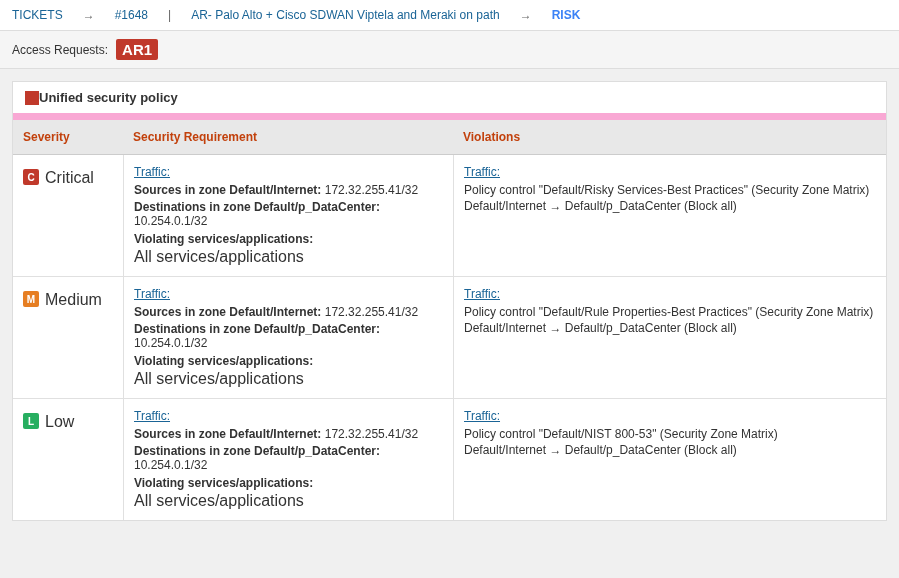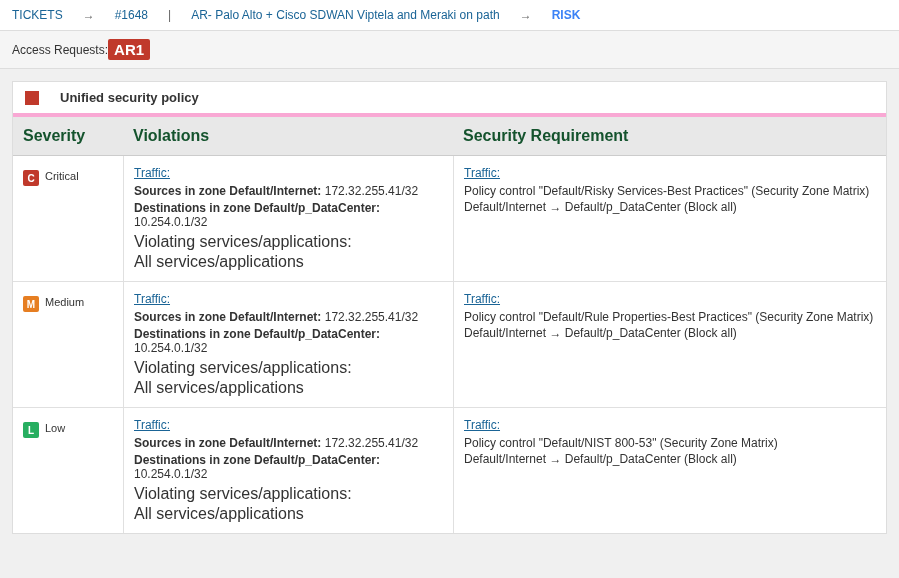--- a/index.html
+++ b/index.html
@@ -17,20 +17,21 @@
     .breadcrumb-bar a { color: #1a6496; text-decoration: none; }
     .breadcrumb-bar .separator { color: #666; }
     .breadcrumb-bar .current { font-weight: bold; color: #3b82f6; }
 
     .access-requests-bar {
       background: #f5f5f5;
       padding: 8px 12px;
       border-bottom: 1px solid #ddd;
       display: flex;
       align-items: center;
+      gap: 8px;
     }
     .ar-badge {
       background: #c0392b;
       color: white;
       font-size: 15px;
       font-weight: bold;
       padding: 2px 6px;
       border-radius: 2px;
       cursor: pointer;
     }
@@ -40,24 +41,24 @@
     }
 
     .policy-panel {
       background: #fff;
       border: 1px solid #ddd;
     }
 
     .policy-header {
       background: #fff;
       padding: 8px 12px;
-      border-bottom: 4px solid #f9a8d4;
-      display: flex;
-      align-items: center;
-      gap: 21px;
+      border-bottom: 7px solid #f9a8d4;
+      display: flex;
+      align-items: center;
+      gap: 0;
     }
     .policy-header-icon {
       width: 14px;
       height: 14px;
       background: #c0392b;
       display: inline-block;
     }
     .policy-title {
       font-size: 13px;
       font-weight: bold;
@@ -67,22 +68,22 @@
     .table-header {
       display: grid;
       grid-template-columns: 110px 330px 1fr;
       background: #e8e8e8;
       border-bottom: 1px solid #ccc;
       padding: 6px 0;
     }
     .table-header-cell {
       padding: 4px 10px;
       font-weight: bold;
-      font-size: 16px;
-      color: #14532d;
+      font-size: 12px;
+      color: #c2410c;
     }
 
     .violation-row {
       display: grid;
       grid-template-columns: 110px 330px 1fr;
       border-bottom: 1px solid #e0e0e0;
       background: #fff;
     }
     .violation-row:last-child { border-bottom: none; }
 
@@ -101,21 +102,21 @@
       justify-content: center;
       font-size: 10px;
       font-weight: bold;
       color: white;
       border-radius: 2px;
       flex-shrink: 0;
     }
     .severity-critical { background: #c0392b; }
     .severity-medium { background: #e67e22; }
     .severity-low { background: #27ae60; }
-    .severity-label { font-size: 11px; color: #333; }
+    .severity-label { font-size: 16px; color: #333; }
 
     .violations-cell {
       padding: 10px 10px;
       border-left: 1px solid #e0e0e0;
     }
     .security-req-cell {
       padding: 10px 10px;
       border-left: 1px solid #e0e0e0;
     }
 
@@ -130,22 +131,22 @@
 
     .violation-detail {
       font-size: 12px;
       color: #333;
       margin-bottom: 3px;
     }
     .violation-detail strong { font-weight: bold; margin-top: 11px; }
     .violation-detail .ip { color: #333; }
 
     .violation-services-label {
-      font-weight: normal;
-      font-size: 16px;
+      font-weight: bold;
+      font-size: 12px;
       margin-top: 4px;
       margin-bottom: 2px;
     }
     .violation-services-value {
       font-size: 16px;
       color: #333;
     }
 
     .sec-req-link {
       color: #1a6496;
@@ -182,22 +183,22 @@
 <div class="main-content">
   <div class="policy-panel">
 
     <div class="policy-header">
       <span class="policy-header-icon"></span>
       <span class="policy-title">Unified security policy</span>
     </div>
 
     <div class="table-header">
       <div class="table-header-cell">Severity</div>
+      <div class="table-header-cell">Security Requirement</div>
       <div class="table-header-cell">Violations</div>
-      <div class="table-header-cell">Security Requirement</div>
     </div>
 
     <div class="violation-row">
       <div class="severity-cell">
         <span class="severity-icon severity-critical">C</span>
         <span class="severity-label">Critical</span>
       </div>
       <div class="violations-cell">
         <span class="traffic-link">Traffic:</span>
         <div class="violation-detail">

